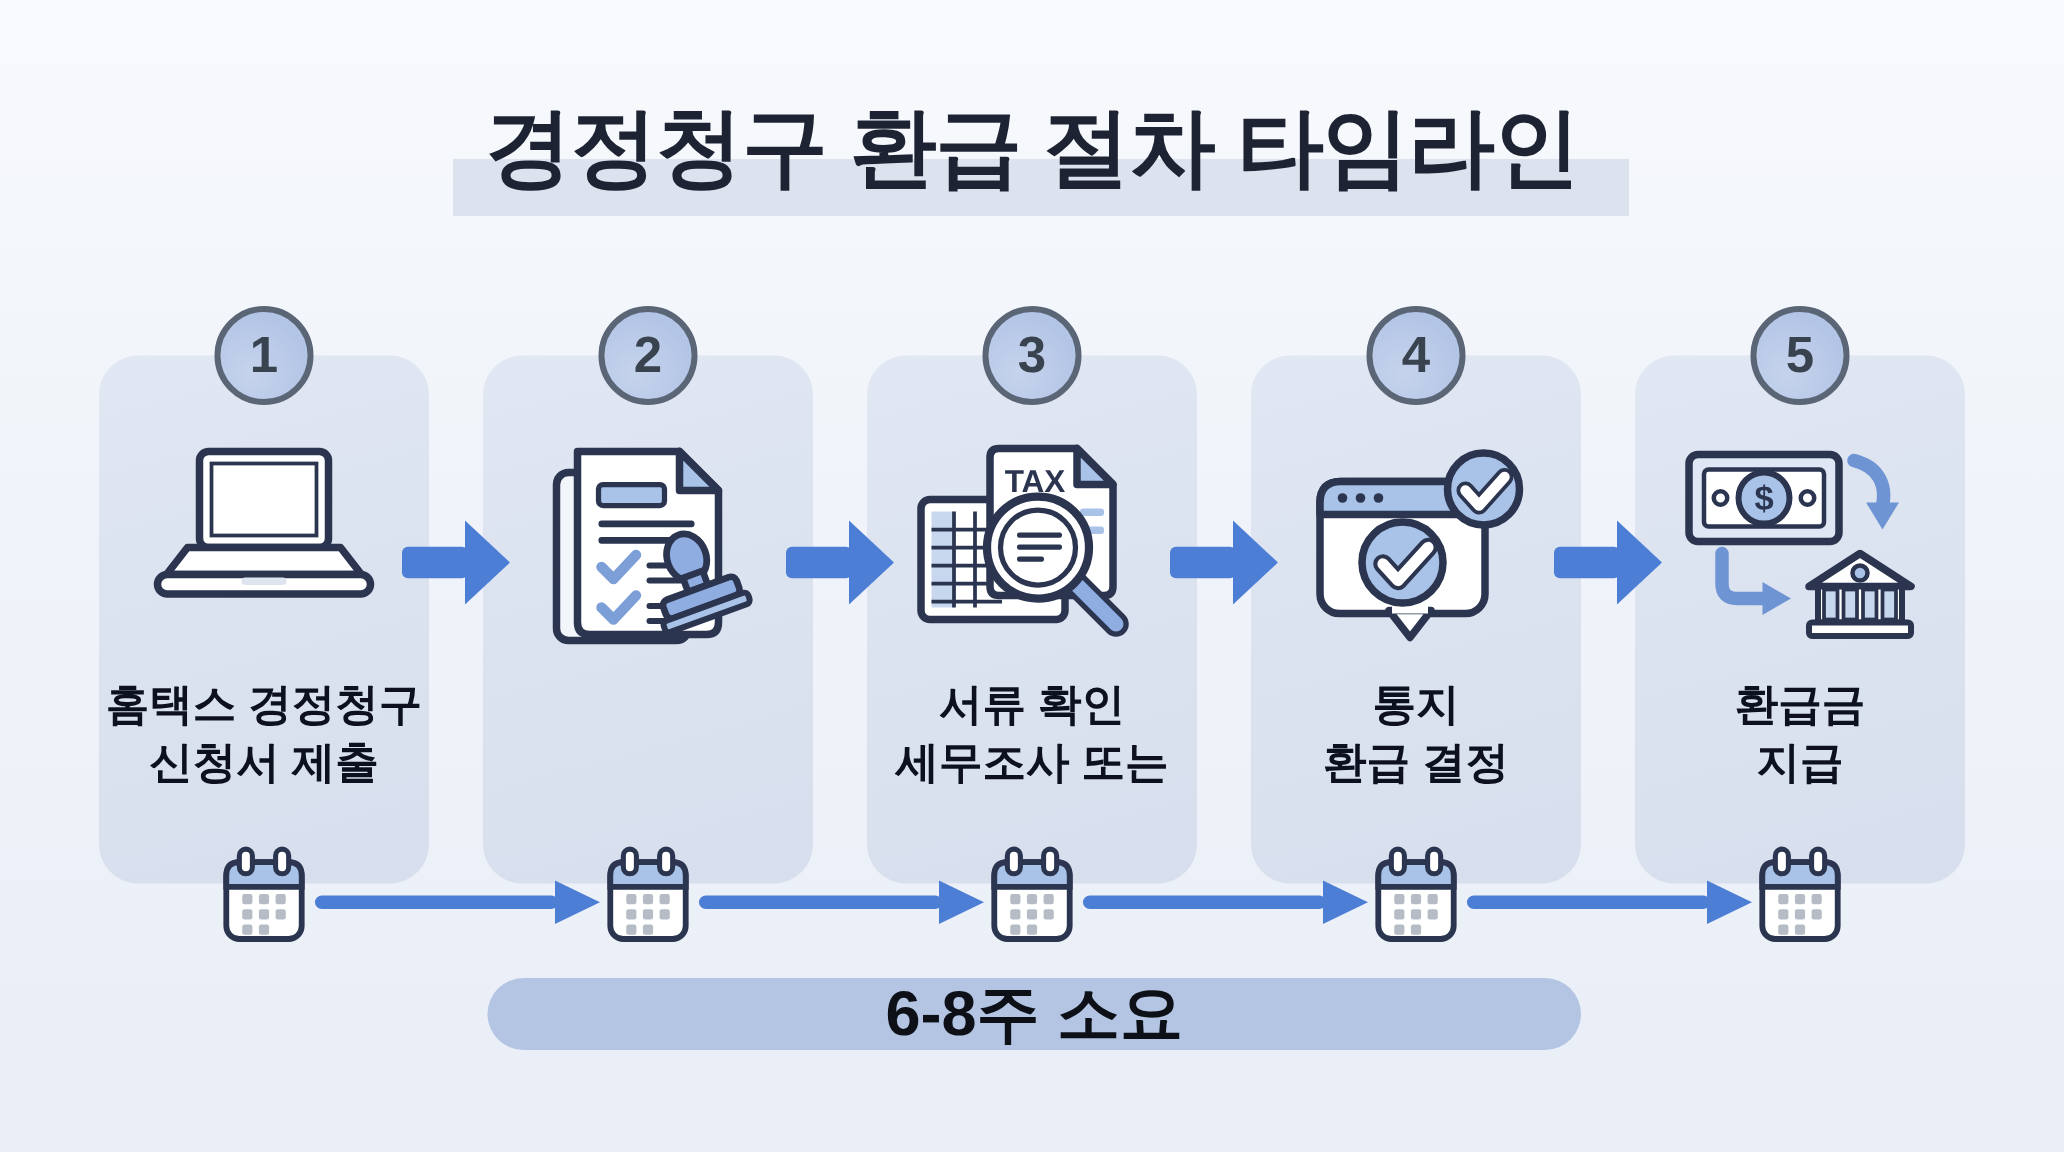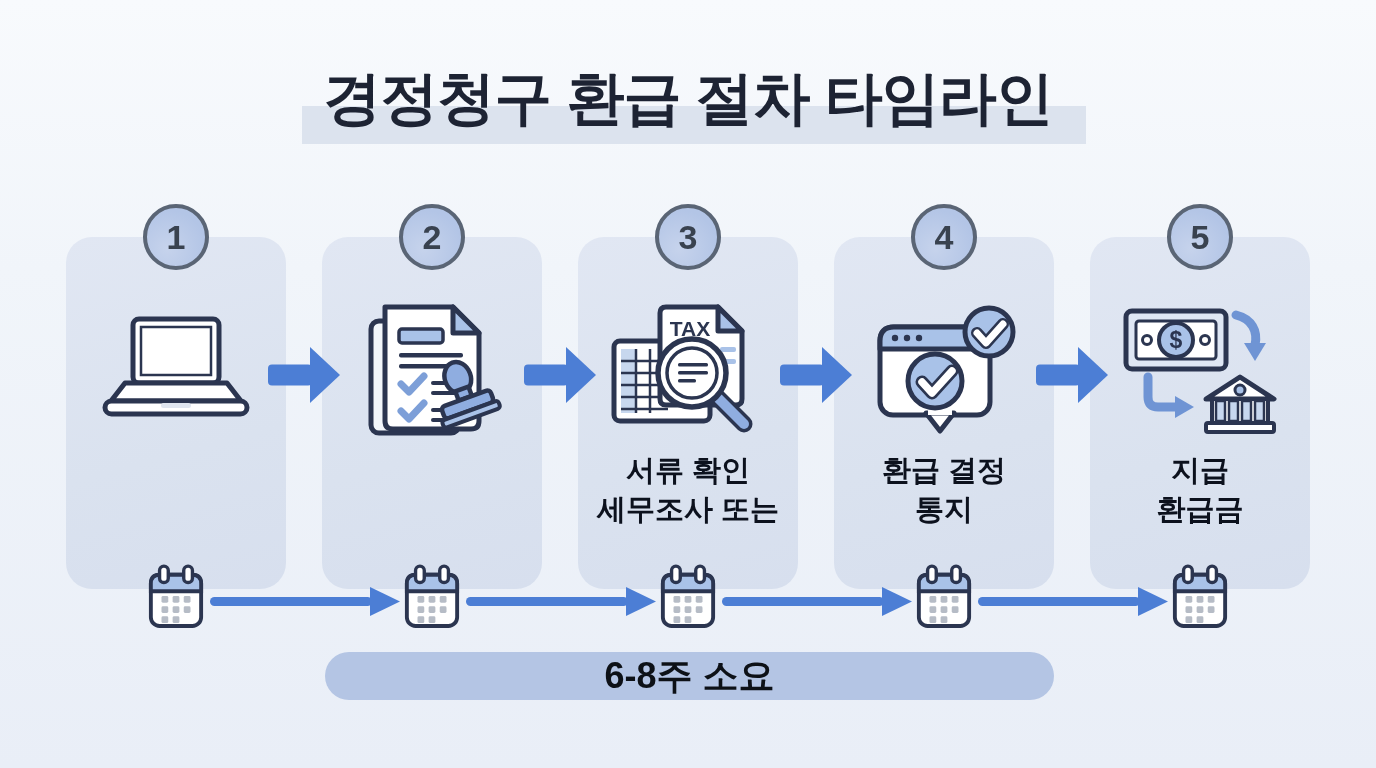--- a/index.html
+++ b/index.html
@@ -30,40 +30,40 @@
   .badge{
     position:absolute;top:-33px;left:50%;margin-left:-33px;
     width:66px;height:66px;border-radius:50%;
     background:radial-gradient(circle at 35% 70%,#c6d3ec 0%,#b3c5e6 70%);
     border:4px solid #5a6575;box-sizing:border-box;
     display:flex;align-items:center;justify-content:center;
     font-size:34px;font-weight:700;color:#39424f;z-index:3;
   }
   .icon-wrap{
     position:absolute;top:58px;left:0;width:220px;height:152px;
-    display:flex;align-items:center;justify-content:center;
+    display:flex;justify-content:center;
   }
   .label{
     position:absolute;top:214px;left:0;width:220px;text-align:center;
     font-size:29px;font-weight:800;color:#0c111d;line-height:1.34;
   }
 
   
   .flow-arrow{position:absolute;top:347px;width:72px;height:56px;z-index:3;}
 
   
   .cal{position:absolute;top:564px;width:58px;height:66px;z-index:3;}
   .connector{position:absolute;top:585px;width:190px;height:33px;z-index:2;}
 
   
   .pill{
     position:absolute;left:325px;top:652px;width:729px;height:48px;
     border-radius:24px;background:#b4c5e4;
     display:flex;align-items:center;justify-content:center;
-    font-size:36px;font-weight:800;color:#0d1117;z-index:2;
+    font-size:42px;font-weight:800;color:#0d1117;z-index:2;
   }
 </style>
 </head>
 <body>
 
 <div class="stage">
 
   <div class="title-band"></div>
   <h1 class="title">경정청구 환급 절차 타임라인</h1>
 
@@ -72,20 +72,24 @@
         <span>1</span>
       </div>
     <div class="icon-wrap">
       <svg width="150" height="116" viewBox="0 0 150 116">
         <rect x="32" y="6" width="86" height="64" rx="6" fill="#ffffff" stroke="#2b3550" stroke-width="5"></rect>
         <rect x="40" y="14" width="70" height="48" fill="#ffffff" stroke="#2b3550" stroke-width="2.5"></rect>
         <polygon points="24,70 126,70 140,88 10,88" fill="#ffffff" stroke="#2b3550" stroke-width="5" stroke-linejoin="round"></polygon>
         <rect x="4" y="88" width="142" height="13" rx="6.5" fill="#ffffff" stroke="#2b3550" stroke-width="5"></rect>
         <rect x="60" y="90" width="30" height="5" rx="2.5" fill="#dfe5ef"></rect>
       </svg>
+    </div>
+    <div class="label">
+      <div>홈택스 경정청구</div>
+      <div>신청서 제출</div>
     </div>
   </div>
 
   <div class="card" style="left:322px">
     <div class="badge">
         <span>2</span>
       </div>
     <div class="icon-wrap">
       <svg width="150" height="140" viewBox="0 0 150 140">
         <rect x="14" y="20" width="88" height="112" rx="8" fill="#f2f6fb" stroke="#2b3550" stroke-width="5"></rect>
@@ -160,22 +164,22 @@
         <rect x="58" y="107" width="24" height="7" fill="#ffffff"></rect>
         <circle cx="65" cy="80" r="27" fill="#a9c2e8" stroke="#2b3550" stroke-width="5"></circle>
         <path d="M52,81 l10,11 l20,-22" fill="none" stroke="#2b3550" stroke-width="13" stroke-linecap="round" stroke-linejoin="round"></path>
         <path d="M52,81 l10,11 l20,-22" fill="none" stroke="#ffffff" stroke-width="7.5" stroke-linecap="round" stroke-linejoin="round"></path>
         <circle cx="119" cy="31" r="24" fill="#a9c2e8" stroke="#2b3550" stroke-width="5"></circle>
         <path d="M107,32 l9,10 l17,-19" fill="none" stroke="#2b3550" stroke-width="12" stroke-linecap="round" stroke-linejoin="round"></path>
         <path d="M107,32 l9,10 l17,-19" fill="none" stroke="#ffffff" stroke-width="7" stroke-linecap="round" stroke-linejoin="round"></path>
       </svg>
     </div>
     <div class="label">
+      <div>통지</div>
       <div>환급 결정</div>
-      <div>통지</div>
     </div>
   </div>
 
   <div class="card" style="left:1090px">
     <div class="badge">
         <span>5</span>
       </div>
     <div class="icon-wrap">
       <svg width="160" height="136" viewBox="0 0 160 136">
         <rect x="6" y="8" width="100" height="58" rx="6" fill="#dfe7f4" stroke="#2b3550" stroke-width="5"></rect>
@@ -192,22 +196,22 @@
         <circle cx="120" cy="87" r="5" fill="#a9c2e8" stroke="#2b3550" stroke-width="3"></circle>
         <rect x="92" y="96" width="56" height="24" fill="#ffffff" stroke="#2b3550" stroke-width="4"></rect>
         <rect x="96" y="98" width="9" height="20" fill="#c7d7ee" stroke="#2b3550" stroke-width="2.5"></rect>
         <rect x="109" y="98" width="9" height="20" fill="#c7d7ee" stroke="#2b3550" stroke-width="2.5"></rect>
         <rect x="122" y="98" width="9" height="20" fill="#c7d7ee" stroke="#2b3550" stroke-width="2.5"></rect>
         <rect x="135" y="98" width="9" height="20" fill="#c7d7ee" stroke="#2b3550" stroke-width="2.5"></rect>
         <rect x="86" y="120" width="68" height="9" rx="2" fill="#ffffff" stroke="#2b3550" stroke-width="4"></rect>
       </svg>
     </div>
     <div class="label">
+      <div>환급금</div>
       <div>지급</div>
-      <div>환급금</div>
     </div>
   </div>
 
   <div class="flow-arrow" style="left:268px">
     <svg width="72" height="56" viewBox="0 0 72 56">
         <rect x="0" y="17.5" width="44" height="21" rx="4" fill="#4c7ed5"></rect>
         <polygon points="42,0 72,28 42,56" fill="#4c7ed5"></polygon>
       </svg>
   </div>
   <div class="flow-arrow" style="left:524px">

